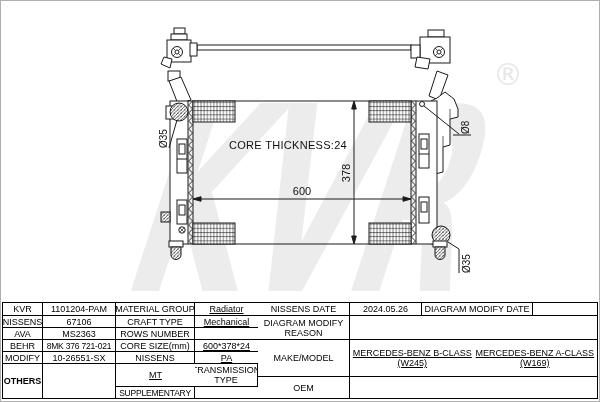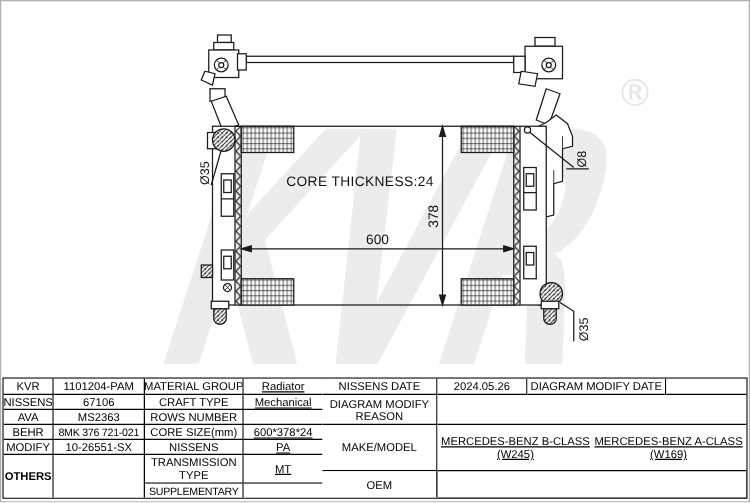--- a/index.html
+++ b/index.html
@@ -200,22 +200,22 @@
       <div class="cell">CORE SIZE(mm)</div>
       <div class="cell last-col">600*378*24</div>
 
       <div class="cell">MODIFY</div>
       <div class="cell">10-26551-SX</div>
       <div class="cell">NISSENS</div>
       <div class="cell last-col">PA</div>
 
       <div class="cell span2r last-row">OTHERS</div>
       <div class="cell span2r last-row"></div>
+      <div class="cell last-col">MT</div>
       <div class="cell wrap">TRANSMISSION TYPE</div>
-      <div class="cell last-col">MT</div>
       <div class="cell small last-row">SUPPLEMENTARY</div>
       <div class="cell last-col last-row"></div>
     </div>
 
     <div id="spec-right" class="tgrid">
 
       <div class="cell">NISSENS DATE</div>
       <div class="cell">2024.05.26</div>
       <div class="cell">DIAGRAM MODIFY DATE</div>
       <div class="cell last-col"></div>

